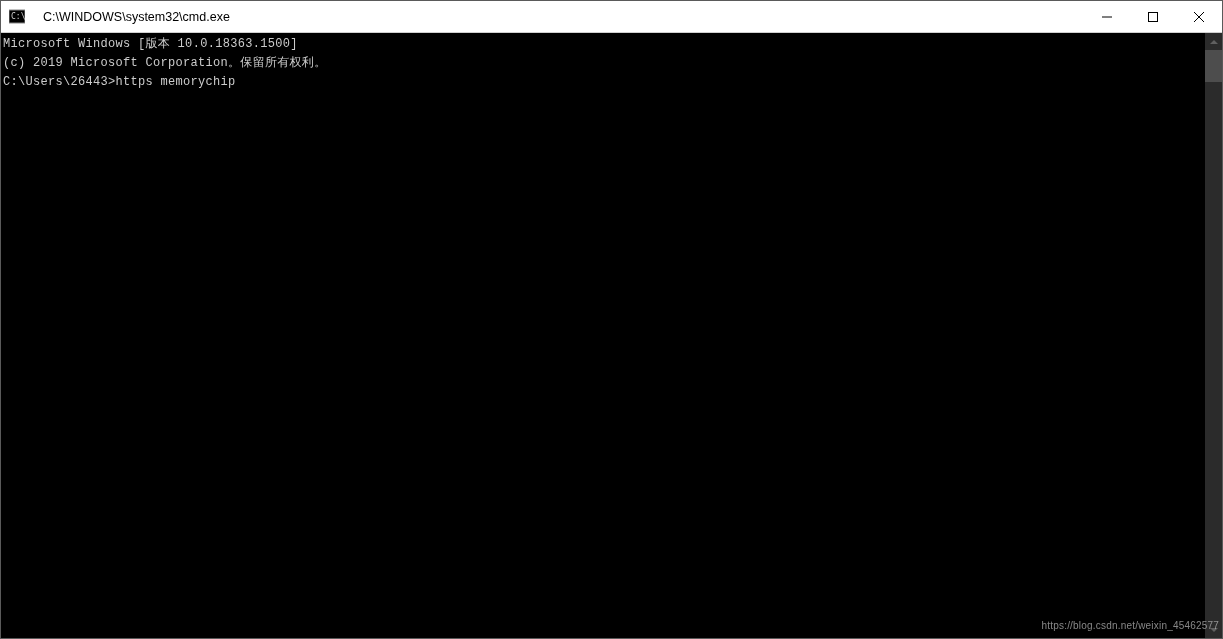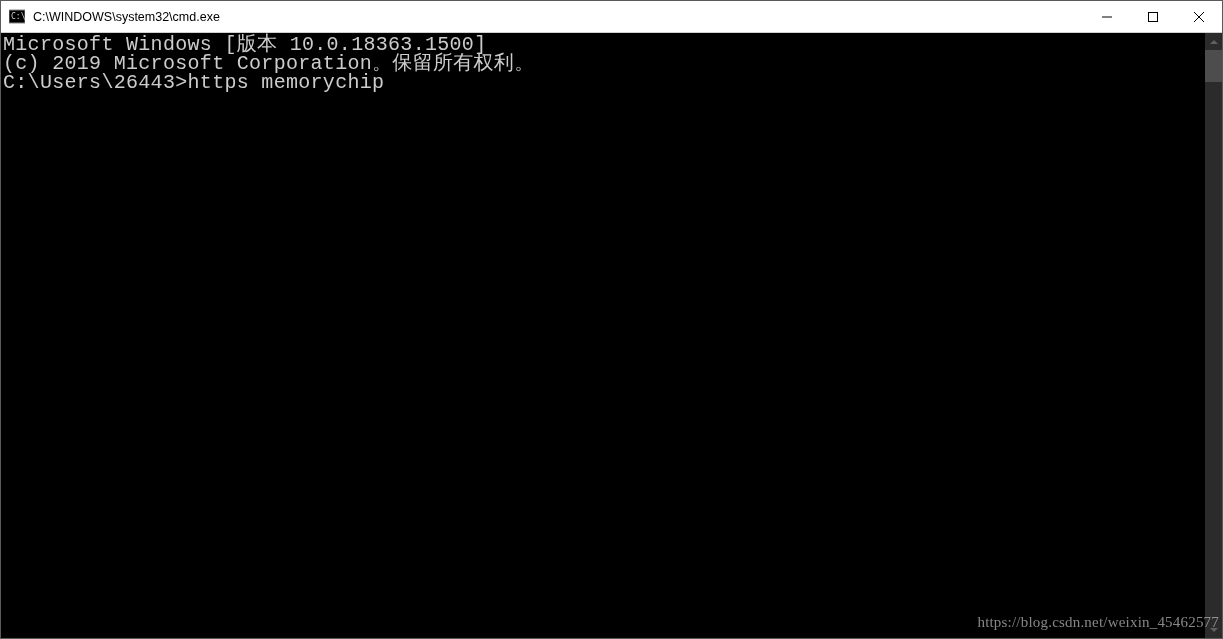--- a/index.html
+++ b/index.html
@@ -36,20 +36,21 @@
       height: 16px;
       margin: 0 8px 0 8px;
       display: flex;
       align-items: center;
       justify-content: center;
     }
     .titlebar-title {
       font-size: 12.5px;
       color: #000;
       flex: 0 0 auto;
+      margin-left: 10px;
     }
     .titlebar-spacer {
       flex: 1;
     }
     .win-controls {
       display: flex;
       height: 100%;
     }
     .win-btn {
       width: 46px;
@@ -63,21 +64,21 @@
       flex: 1;
       display: flex;
       background: #000;
       position: relative;
     }
     .terminal {
       flex: 1;
       background: #000;
       color: #cccccc;
       font-family: "NSimSun", "SimSun", "Consolas", "Courier New", monospace;
-      font-size: 20px;
+      font-size: 12px;
       line-height: 19px;
       padding: 2px 15px 0 2px;
       white-space: pre;
       overflow: hidden;
       letter-spacing: 0.3px;
     }
     .terminal .line {
       display: block;
     }
     .scrollbar {
@@ -106,23 +107,23 @@
       top: 0;
       left: 0;
       width: 17px;
       height: 32px;
       background: #4d4d4d;
     }
     .watermark {
       position: absolute;
       right: 4px;
       bottom: 8px;
-      font-size: 15px;
+      font-size: 10px;
       color: rgba(180,180,180,0.75);
-      font-family: Liberation Serif, serif;
+      font-family: Liberation Sans, sans-serif;
       pointer-events: none;
       letter-spacing: 0.2px;
     }
   </style>
 </head>
 <body>
 
 <div class="window">
   <div class="titlebar">
     <div class="titlebar-icon">

